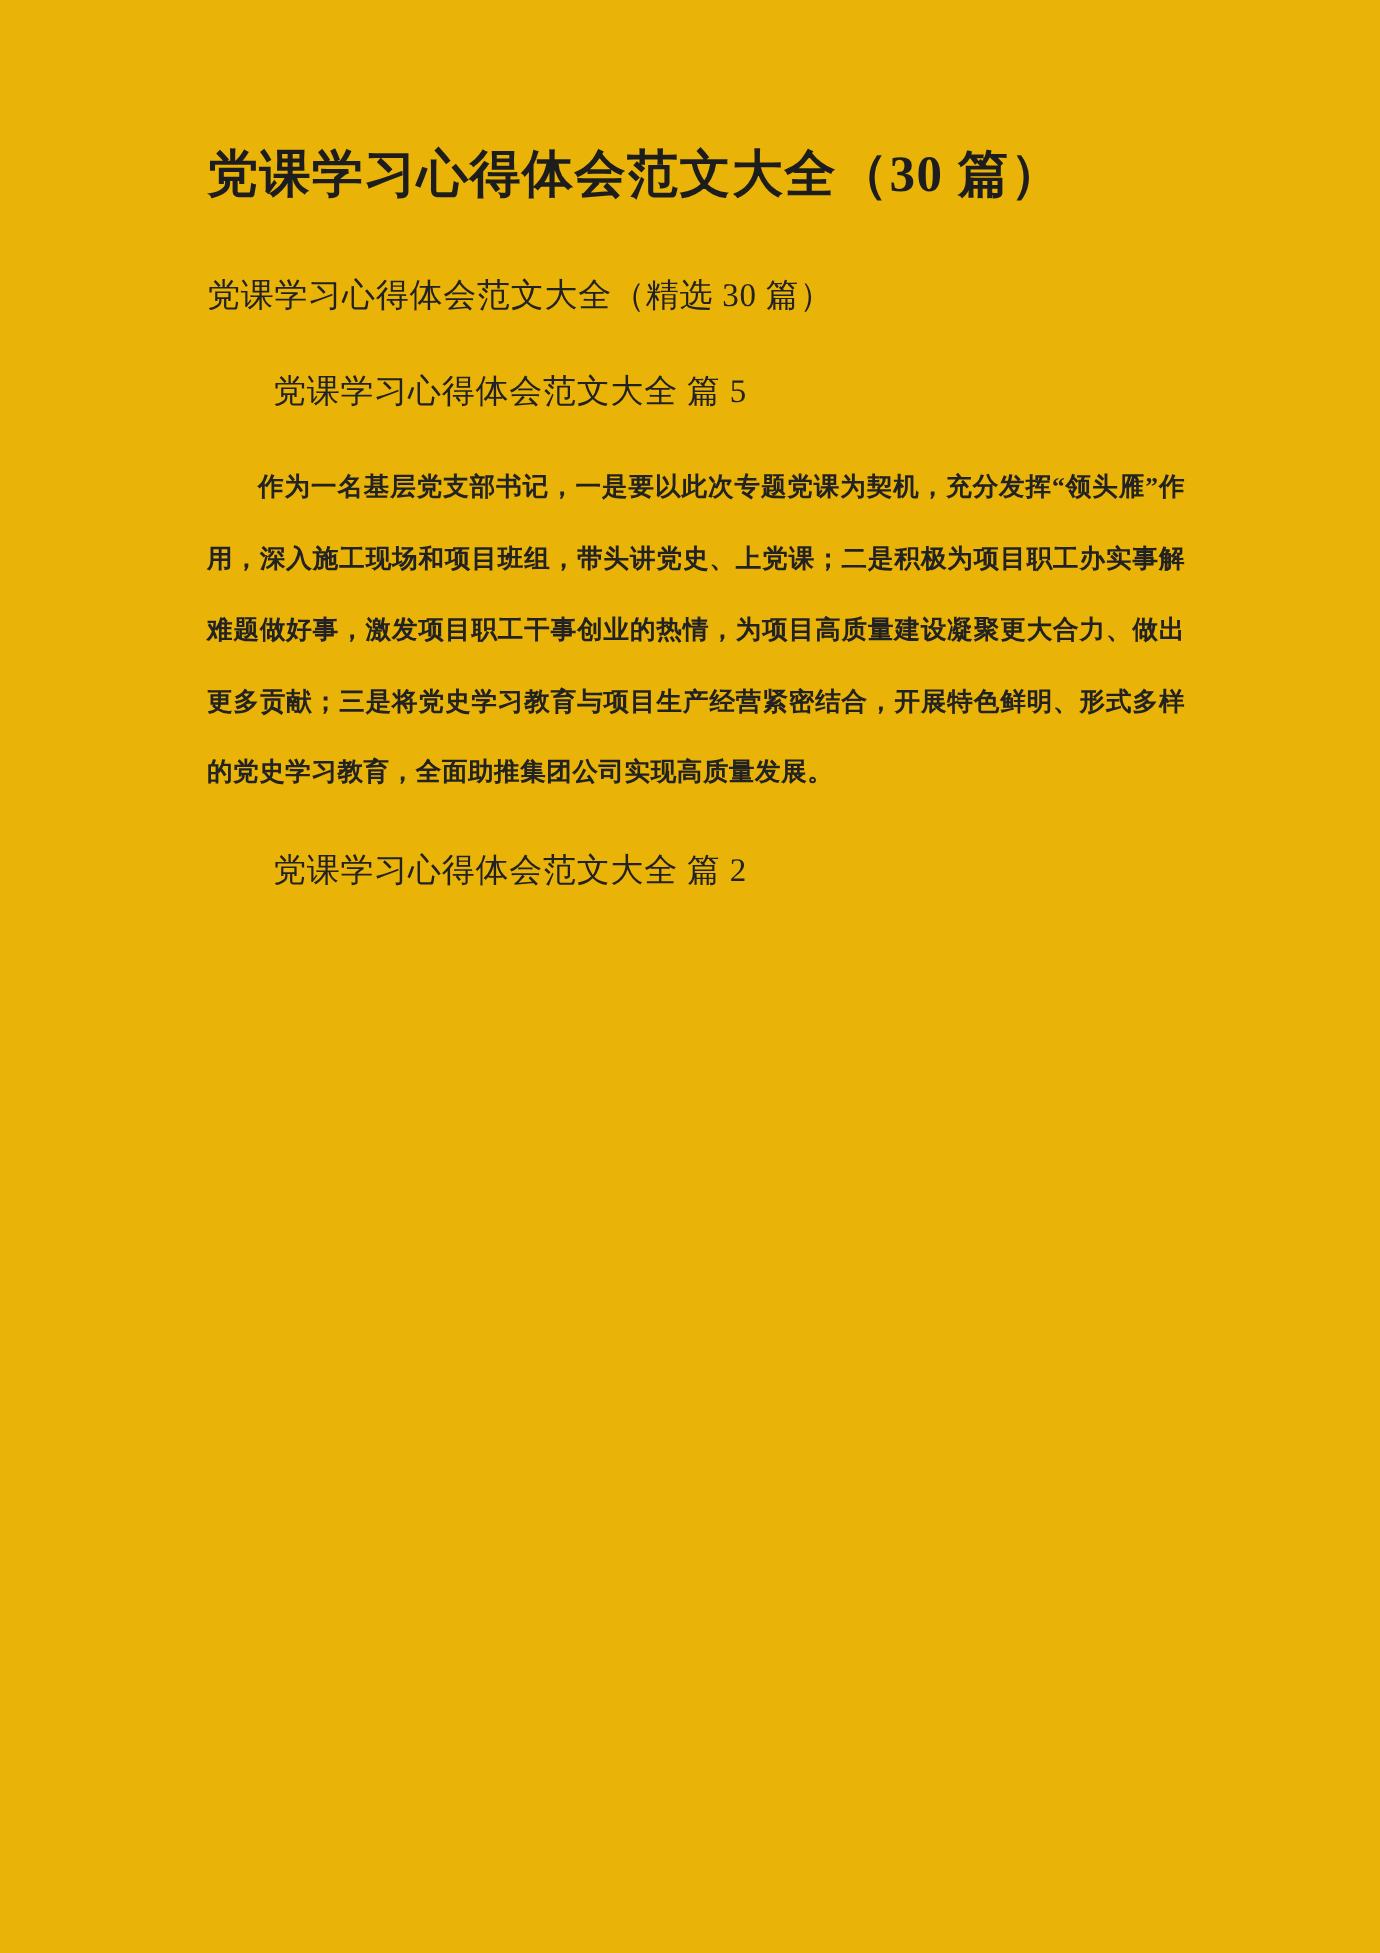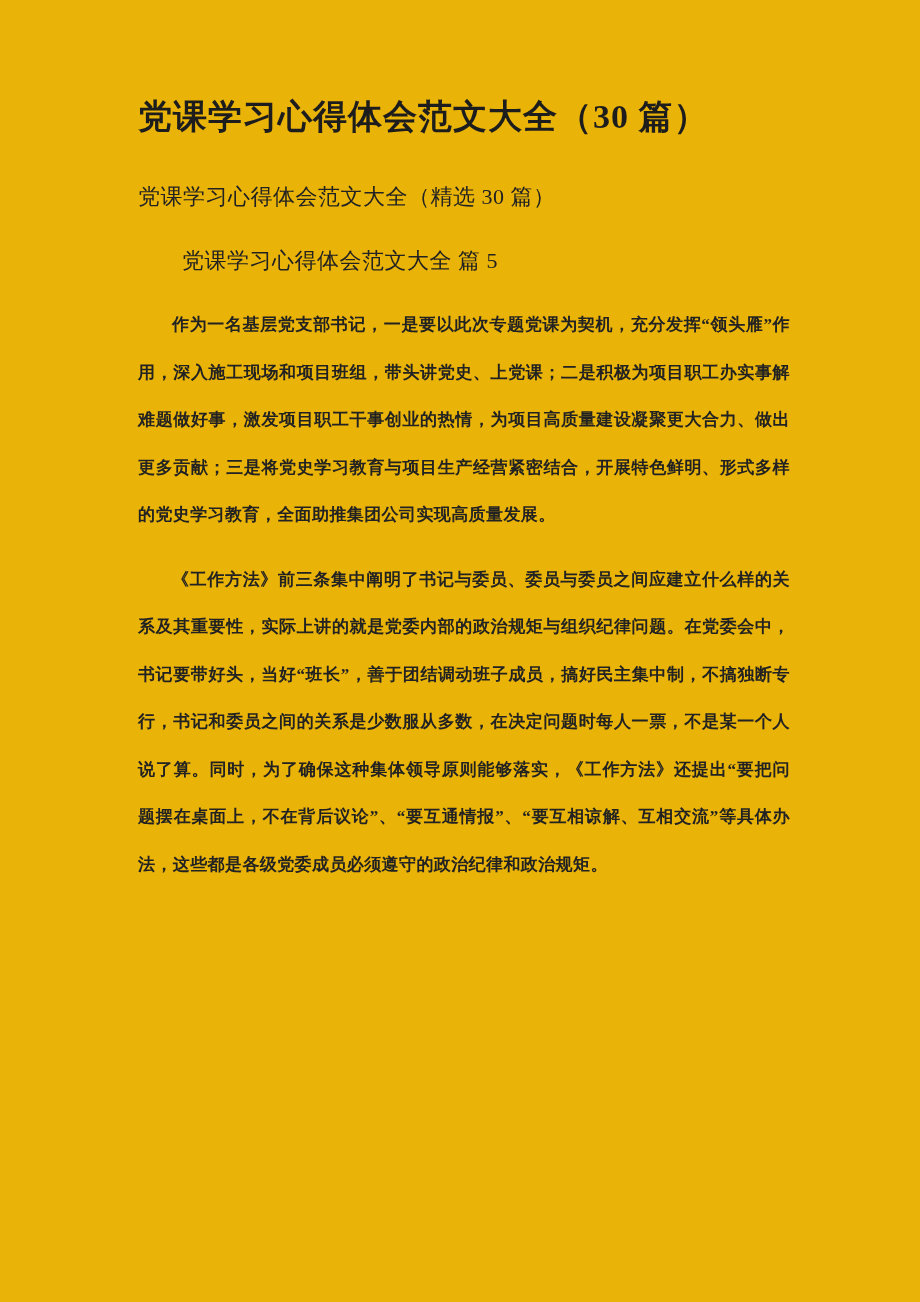--- a/index.html
+++ b/index.html
@@ -64,15 +64,15 @@
 
 <div class="page">
   <h1 class="doc-title">党课学习心得体会范文大全（30 篇）</h1>
 
   <p class="doc-subtitle">党课学习心得体会范文大全（精选 30 篇）</p>
 
   <p class="section-heading">党课学习心得体会范文大全 篇 5</p>
 
   <p class="body-paragraph">作为一名基层党支部书记，一是要以此次专题党课为契机，充分发挥“领头雁”作用，深入施工现场和项目班组，带头讲党史、上党课；二是积极为项目职工办实事解难题做好事，激发项目职工干事创业的热情，为项目高质量建设凝聚更大合力、做出更多贡献；三是将党史学习教育与项目生产经营紧密结合，开展特色鲜明、形式多样的党史学习教育，全面助推集团公司实现高质量发展。</p>
 
+  <p class="section-heading">党课学习心得体会范文大全 篇 2</p>
 
-  <p class="body-paragraph">《工作方法》前三条集中阐明了书记与委员、委员与委员之间应建立什么样的关系及其重要性，实际上讲的就是党委内部的政治规矩与组织纪律问题。在党委会中，书记要带好头，当好“班长”，善于团结调动班子成员，搞好民主集中制，不搞独断专行，书记和委员之间的关系是少数服从多数，在决定问题时每人一票，不是某一个人说了算。同时，为了确保这种集体领导原则能够落实，《工作方法》还提出“要把问题摆在桌面上，不在背后议论”、“要互通情报”、“要互相谅解、互相交流”等具体办法，这些都是各级党委成员必须遵守的政治纪律和政治规矩。</p>
 </div>
 
 </body></html>

